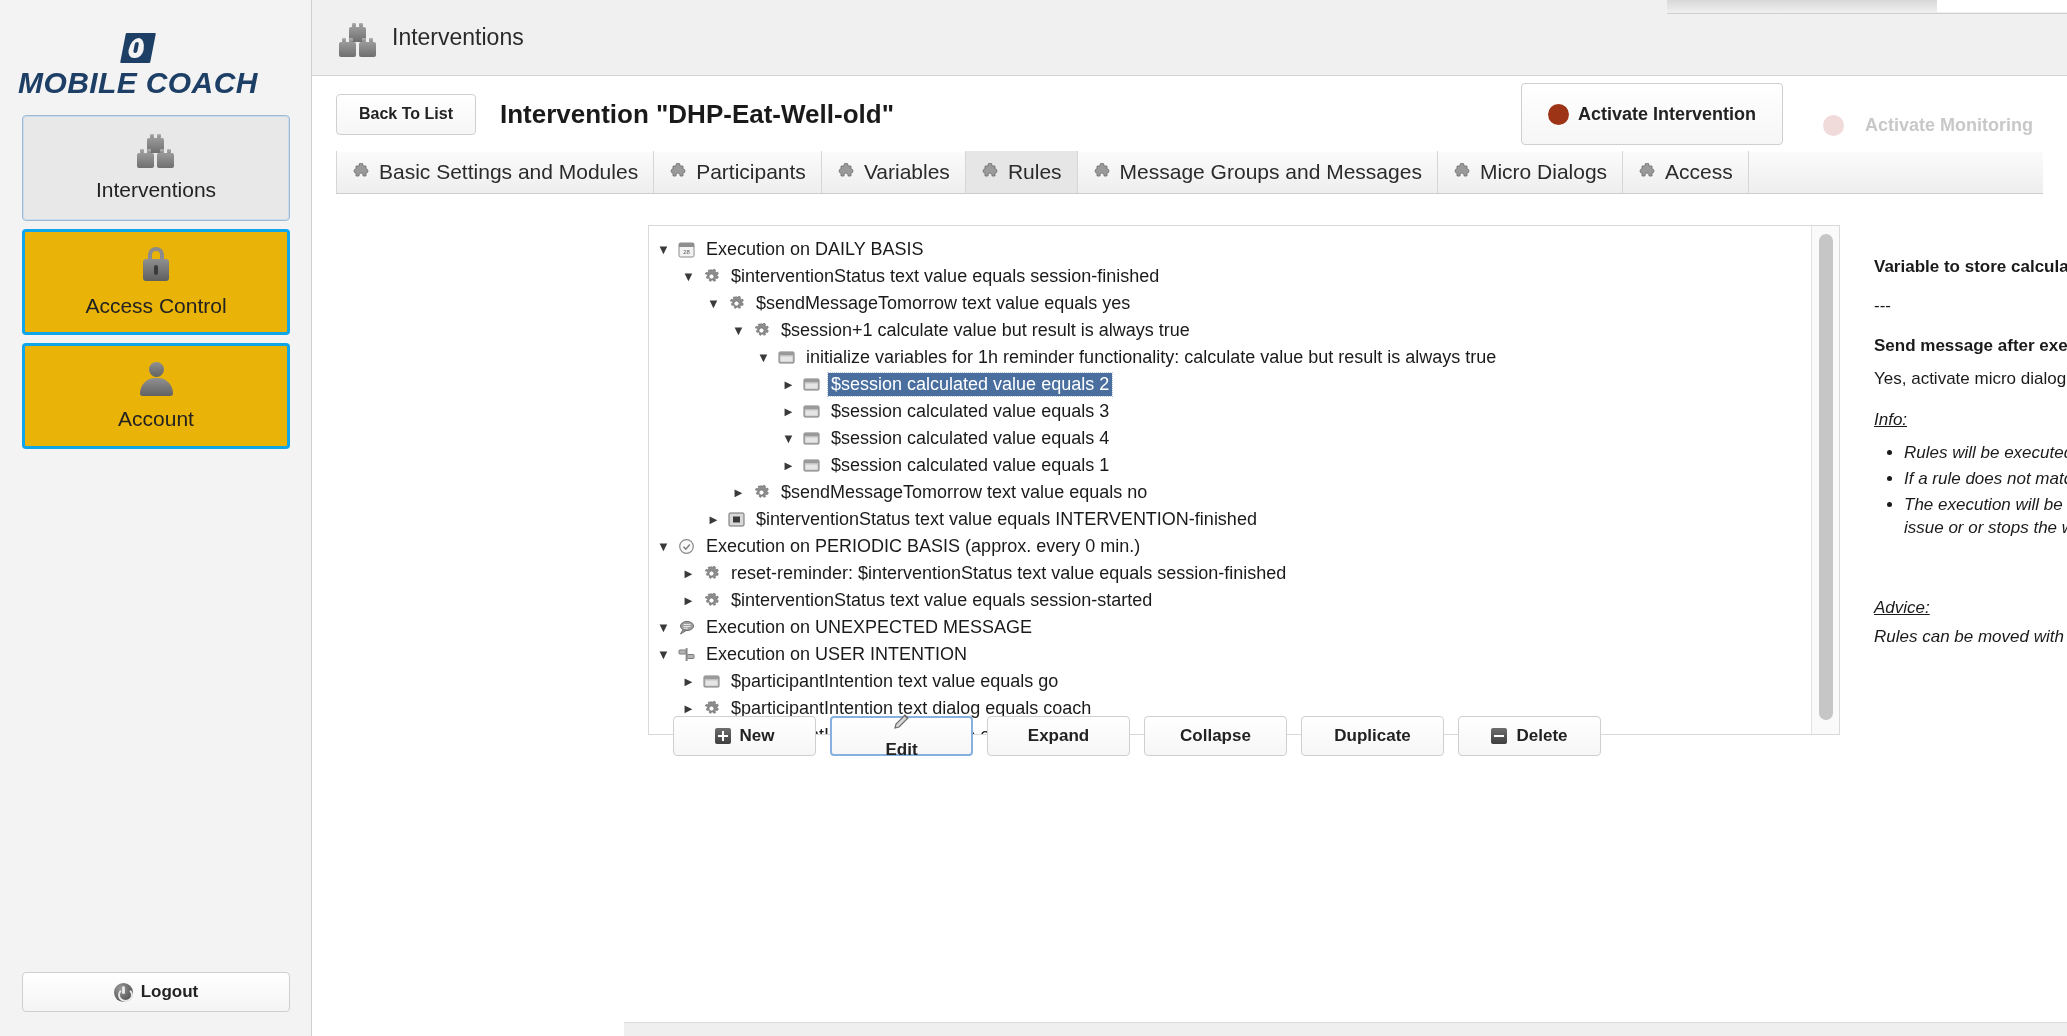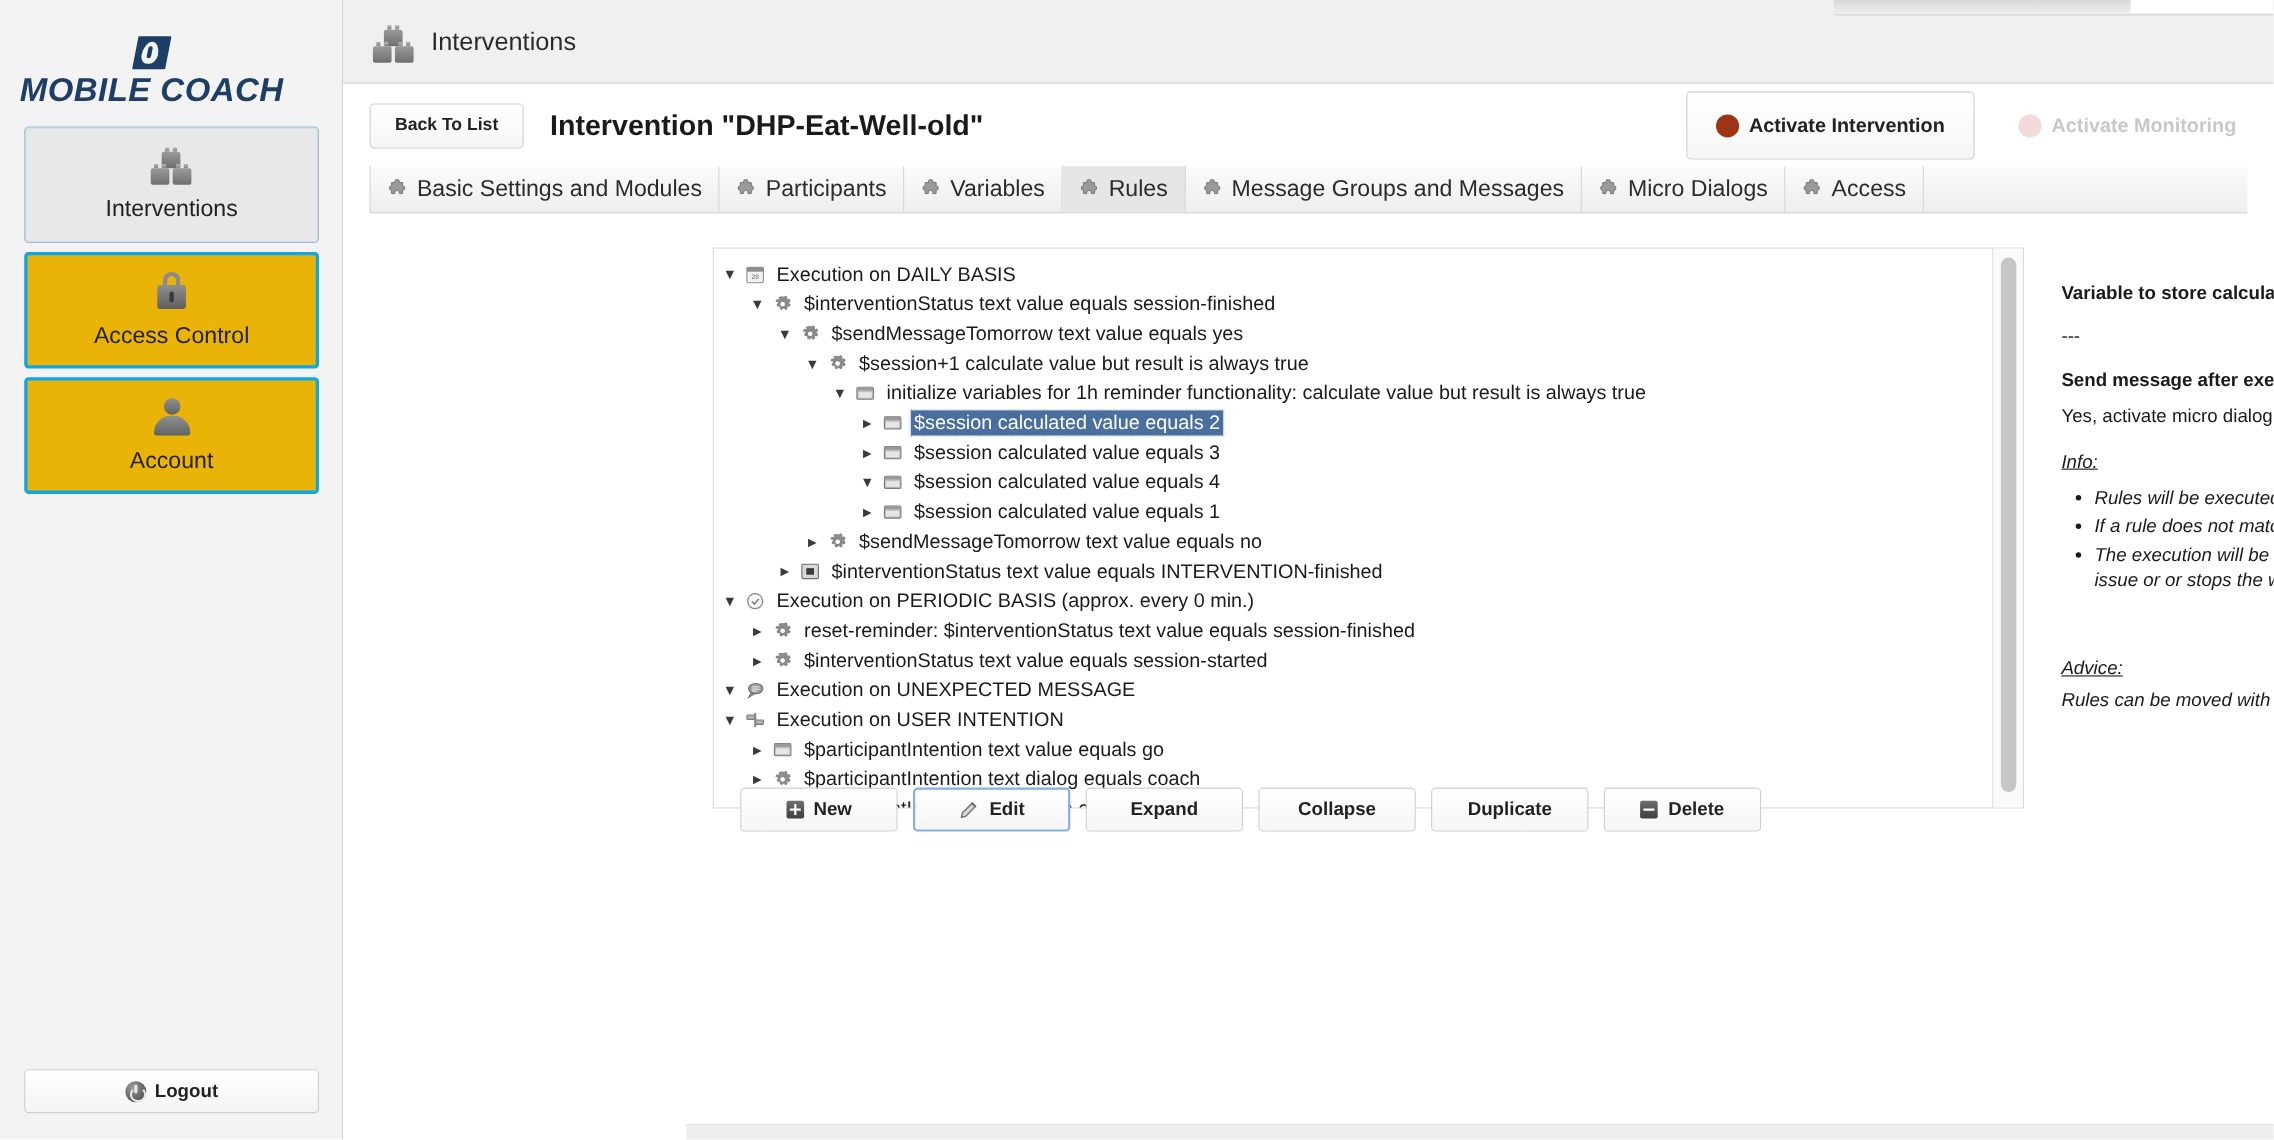--- a/index.html
+++ b/index.html
@@ -171,21 +171,21 @@
   }
   .btn-back { width: 140px; height: 41px; font-weight: bold; font-size: 16px; }
   .intervention-title { font-size: 26px; font-weight: bold; color: #1a1a1a; }
 
   .toolbar-right { margin-left: auto; display: flex; align-items: center; gap: 30px; }
   .btn-activate { height: 62px; padding: 0 26px; font-weight: bold; font-size: 18px; }
   .dot { width: 21px; height: 21px; border-radius: 50%; flex: 0 0 21px; }
   .btn-monitor {
     height: 44px; padding: 0 10px; border: none; background: transparent;
     font-weight: bold; font-size: 18px; color: #c8c8c8; cursor: default;
-    display: inline-flex; align-items: center; gap: 9px;
+    display: inline-flex; align-items: flex-end; gap: 21px;
   }
 
   
   .tabbar {
     height: 42px; margin: 0 24px;
     border-bottom: 1px solid #cdcdcd;
     display: flex; align-items: flex-end;
     background: linear-gradient(#fbfbfb,#eeeeee);
   }
   .tab {
@@ -240,21 +240,21 @@
     width: 14px; height: 486px;
     background: #c6c6c6; border-radius: 7px;
     cursor: pointer;
   }
 
   .action-row {
     position: absolute; left: 338px; top: 716px;
     display: flex; gap: 14px; padding-left: 23px;
   }
   .btn-action { width: 143px; height: 40px; font-size: 17px; font-weight: bold; }
-  .btn-action.focused { border: 2px solid #86b0dd; }
+  .btn-action.focused { border: 2px solid #86b0dd; flex-direction: column; }
   .ic-plus, .ic-minus {
     width: 16px; height: 16px; flex: 0 0 16px;
     background: linear-gradient(#6e6e6e,#3e3e3e);
     border-radius: 2px; position: relative;
   }
   .ic-plus::before, .ic-plus::after, .ic-minus::before {
     content: ""; position: absolute; background: #fff;
   }
   .ic-plus::before { left: 7px; top: 3px; width: 2px; height: 10px; }
   .ic-plus::after  { left: 3px; top: 7px; width: 10px; height: 2px; }

